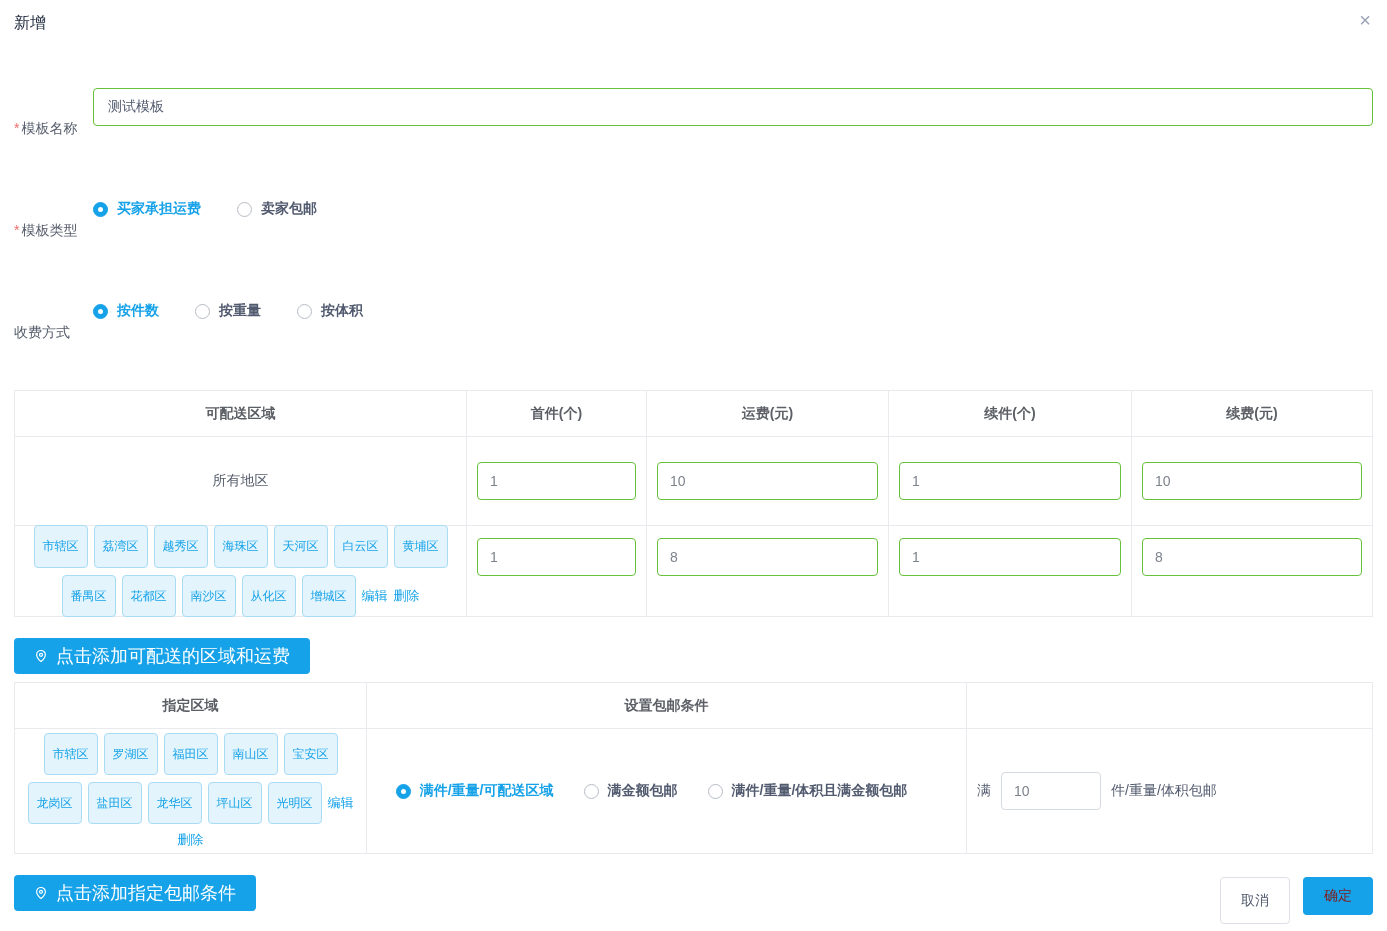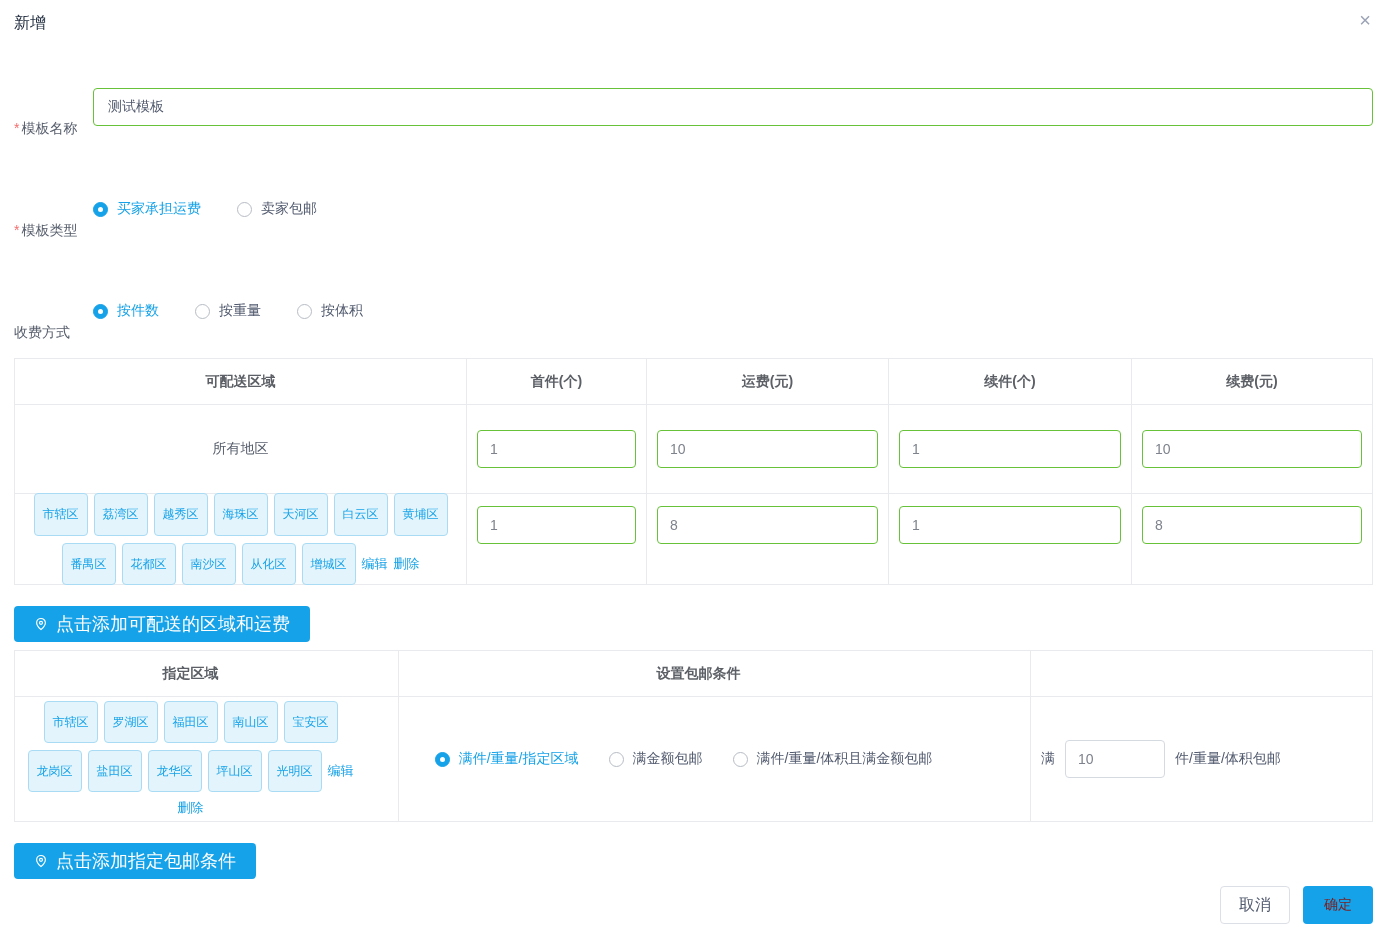--- a/index.html
+++ b/index.html
@@ -14,40 +14,40 @@
   
   .form-row { display:flex; align-items:center; }
   .row-name { margin-top:42px; }
   .row-type { margin-top:40px; }
   .row-charge { margin-top:40px; }
   .field-label { width:79px; flex:0 0 79px; text-align:left; color:#575e6c; white-space:nowrap;margin-top:44px; }
   .req { color:#f56c6c; margin-right:2px; font-style:normal; }
   .name-input { flex:1; height:38px; border:1px solid #67c23a; border-radius:4px; padding:0 14px; font-size:14px; color:#515a6e; outline:none; background:#fff; }
 
   
-  .radio-opt { display:inline-flex; align-items:center; margin-right:36px; cursor:pointer; }
+  .radio-opt { display:inline-flex; align-items:center; margin-right:36px; cursor:pointer;font-weight:bold; }
   .radio-opt:last-child { margin-right:0; }
   .radio-dot { width:15px; height:15px; border-radius:50%; border:1px solid #b7bcc4; background:#fff; display:inline-block; position:relative; flex:0 0 15px; }
   .radio-opt.checked .radio-dot { background:#16a2e8; border-color:#16a2e8; }
   .radio-opt.checked .radio-dot::after { content:""; position:absolute; left:50%; top:50%; width:5px; height:5px; margin:-2.5px 0 0 -2.5px; border-radius:50%; background:#fff; }
   .radio-label { margin-left:9px; color:#515a6e; }
   .radio-opt.checked .radio-label { color:#16a2e8; }
 
   .check-row { margin-top:45px; display:flex; align-items:center; }
   .checkbox { width:16px; height:16px; border-radius:2px; background:#16a2e8; position:relative; display:inline-block; cursor:pointer; }
   .checkbox::after { content:""; position:absolute; left:5px; top:2px; width:5px; height:9px; border:solid #fff; border-width:0 2px 2px 0; transform:rotate(45deg); }
   .check-label { margin-left:9px; color:#16a2e8; }
 
   
   .tbl { border:1px solid #e9eaee; margin-top:0; }
-  .tbl-1 { margin-top:16px; }
+  .tbl-1 { margin-top:48px; }
   .tbl-2 { margin-top:8px; }
   .trow { display:grid; }
   .tbl-1 .trow { grid-template-columns:451px 180px 242px 243px auto; }
-  .tbl-2 .trow { grid-template-columns:351px 600px auto;gap:32px; }
+  .tbl-2 .trow { grid-template-columns:351px 600px auto; }
   .thead .cell { height:45px; font-weight:700; color:#5c6066; }
   .cell { display:flex; align-items:center; justify-content:center; border-left:1px solid #e9eaee; }
   .cell:first-child { border-left:none; }
   .tbody .trow { border-top:1px solid #e9eaee; }
   .r1 .cell { height:88px; }
   .r2 .cell { height:90px; }
   .tbl-2 .tbody .cell { height:124px; }
   .cell-input { width:calc(100% - 20px); height:38px; border:1px solid #67c23a; border-radius:4px; padding:0 12px; font-size:14px; color:#7d828c; outline:none; }
   .r2 .cell.input-cell { align-items:flex-start; padding-top:12px; }
   .area-text { color:#575e6c; }
@@ -60,21 +60,21 @@
   .cond-radios .radio-opt { margin-right:30px; }
   .threshold-cell { justify-content:flex-start !important; padding:0 10px; }
   .threshold-input { width:100px; height:38px; border:1px solid #d5d9e0; border-radius:4px; padding:0 12px; font-size:14px; color:#7d828c; outline:none; margin:0 10px; }
   .threshold-txt { color:#515a6e; }
 
   
   .btn-primary { margin-top:21px; height:36px; border:none; border-radius:4px; background:#16a2e8; color:#fff; font-size:18px; display:inline-flex; align-items:center; padding:0 20px; cursor:pointer; font-family:inherit; }
   .btn-primary .pin { margin-right:8px; display:inline-flex; }
 
   .footer { position:absolute; right:14px; bottom:7px; display:flex; gap:13px; }
-  .btn-cancel { min-width:70px; height:38px; background:#fff; border:1px solid #dcdfe6; border-radius:4px; color:#515a6e; font-size:16px; cursor:pointer; font-family:inherit; }
+  .btn-cancel { min-width:70px; height:47px; background:#fff; border:1px solid #dcdfe6; border-radius:4px; color:#515a6e; font-size:14px; cursor:pointer; font-family:inherit; }
   .btn-confirm { min-width:70px; height:38px; background:#16a2e8; border:none; border-radius:4px; color:#7f1d1d; font-size:14px; cursor:pointer; font-family:inherit; }
 </style>
 </head>
 <body>
 
 <div class="page">
   <div class="modal-title">新增</div>
   <span class="close-btn">×</span>
 
   
@@ -220,21 +220,21 @@
               <span class="tag">坪山区</span>
               <span class="tag">光明区</span>
               <a class="txt-link">编辑</a>
             <a class="txt-link">删除</a>
           </div>
         </div>
         <div class="cell">
           <div class="cond-radios">
             <span class="radio-opt checked">
               <span class="radio-dot"></span>
-              <span class="radio-label">满件/重量/指定区域</span>
+              <span class="radio-label">满件/重量/可配送区域</span>
             </span>
             <span class="radio-opt">
               <span class="radio-dot"></span>
               <span class="radio-label">满金额包邮</span>
             </span>
             <span class="radio-opt">
               <span class="radio-dot"></span>
               <span class="radio-label">满件/重量/体积且满金额包邮</span>
             </span>
           </div>

